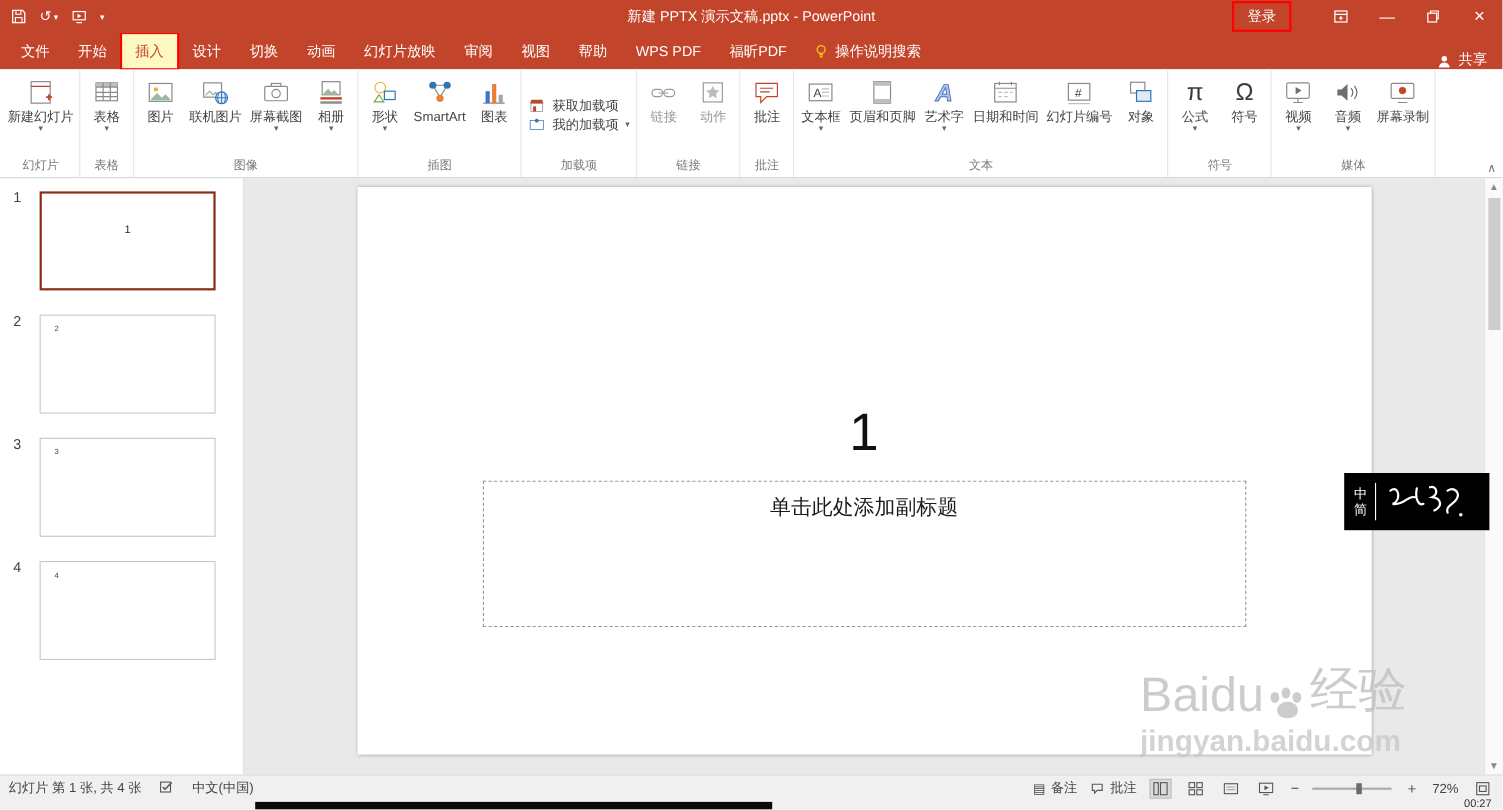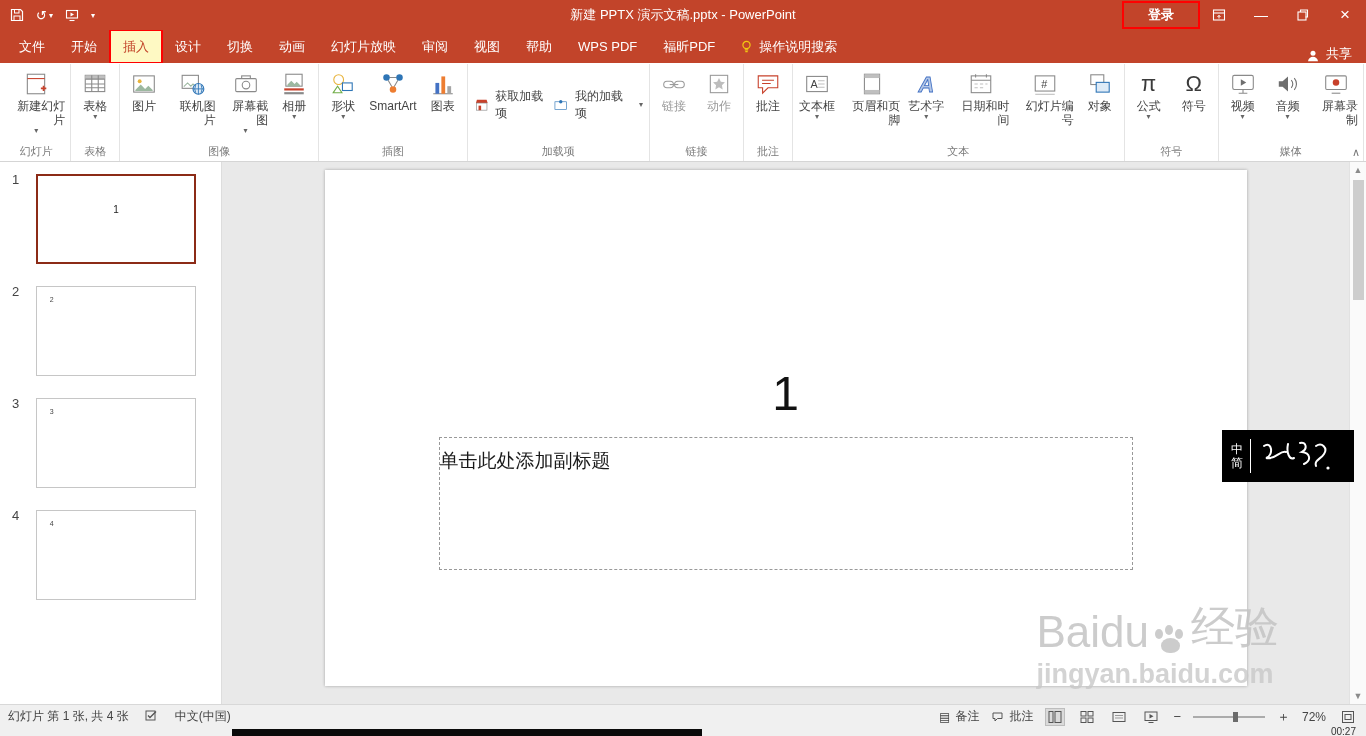--- a/index.html
+++ b/index.html
@@ -9,21 +9,21 @@
 
   
   .titlebar { height:30px; background:#C2442A; color:#fff; display:flex; align-items:center;
     font-size:13px; position:relative; flex:0 0 auto; }
   .qat { display:flex; align-items:center; gap:12px; padding-left:10px; }
   .qat .tbi { display:flex; align-items:center; gap:2px; cursor:pointer; }
   .qat svg { display:block; }
   .tiny-chev { font-size:8px; }
   .title-center { position:absolute; left:50%; transform:translateX(-50%); white-space:nowrap; }
   .title-right { margin-left:auto; display:flex; align-items:center; height:100%; }
-  .login-btn { padding:3px 24px; outline:2px solid #FF0000; cursor:pointer;font-weight:bold; }
+  .login-btn { padding:3px 12px; outline:2px solid #FF0000; margin-right:26px; cursor:pointer; }
   .win-btn { width:42px; height:30px; display:flex; align-items:center; justify-content:center;
     cursor:pointer; font-size:14px; }
 
   
   .tabrow { height:33px; background:#C2442A; display:flex; align-items:stretch; color:#fff;
     font-size:13px; padding-left:6px; flex:0 0 auto; }
   .tab { padding:0 13px; display:flex; align-items:center; cursor:pointer; }
   .tab.active { background:#fef9c3; color:#C2442A; outline:2px solid #FF0000; outline-offset:-1px; }
   .tellme { display:flex; align-items:center; gap:6px; padding:0 12px; cursor:pointer; }
   .share { margin-left:auto; margin-right:14px; display:flex; align-items:flex-end; gap:6px; cursor:pointer; }
@@ -33,42 +33,42 @@
     align-items:stretch; padding:1px 2px 0; position:relative; flex:0 0 auto; }
   .rgroup { display:flex; flex-direction:column; border-right:1px solid #E4E4E4; padding:1px 2px 0; }
   .rg-content { flex:1; display:flex; align-items:stretch; gap:1px; }
   .rg-label { height:17px; font-size:11px; color:#7A7A7A; text-align:center; line-height:15px; }
   .rb { display:flex; flex-direction:column; align-items:center; min-width:44px; max-width:66px;
     padding:4px 3px 0; cursor:pointer; }
   .ric { height:30px; display:flex; align-items:center; justify-content:center; }
   .rlbl { font-size:12px; color:#444; text-align:right; line-height:14px; }
   .gray .rlbl { color:#9a9a9a; }
   .chev { font-size:8px; color:#666; display:block; text-align:center; line-height:8px; }
-  .addin-col { display:flex; flex-direction:row; justify-content:center; padding:0 4px; }
+  .addin-col { display:flex; flex-direction:column; justify-content:center; padding:0 4px; }
   .sb { display:flex; align-items:center; gap:6px; font-size:12px; color:#444; cursor:pointer; }
   .glyph-ic { font-size:19px; color:#555; line-height:1; }
 
   
   .workspace { flex:1; display:flex; background:#E9E9E9; position:relative; overflow:hidden; }
   .thumbs { width:222px; background:#FFFFFF; border-right:1px solid #DDD; padding-top:10px; flex:0 0 auto; }
   .thumb-row { position:relative; margin-bottom:20px; height:92px; }
   .thumb-num { position:absolute; left:12px; top:0; font-size:13px; color:#444; }
   .thumb { position:absolute; left:36px; top:2px; width:160px; height:90px; background:#fff;
     border:1px solid #C6C6C6; cursor:pointer; }
   .thumb.selected { border:2px solid #8C2B17; }
   .t-center { position:absolute; top:32%; left:0; right:0; text-align:center; font-size:10px; color:#222; }
   .t-corner { position:absolute; top:10%; left:8%; font-size:7px; color:#444; }
 
   .canvas { flex:1; position:relative; }
   .slide { position:absolute; top:8px; left:50%; transform:translateX(-50%); width:922px; height:516px;
     background:#fff; box-shadow:0 0 3px rgba(0,0,0,.3); }
   .slide-title { position:absolute; top:196px; left:0; right:0; text-align:center; font-size:48px; color:#111; }
   .subtitle-box { position:absolute; left:114px; top:267px; width:694px; height:133px;
     border:1px dashed #999; cursor:text; }
-  .subtitle-text { margin-top:10px; font-size:19px; color:#1a1a1a; }
+  .subtitle-text { margin-top:10px; text-align:center; font-size:19px; color:#1a1a1a; }
 
   .badge { position:absolute; right:12px; top:268px; width:132px; height:52px; background:#000;
     color:#fff; display:flex; align-items:center; gap:7px; padding:5px 9px; z-index:6; }
   .badge-col { display:flex; flex-direction:column; font-size:12px; line-height:14px; text-align:center; }
   .badge-div { width:1px; height:34px; background:#fff; }
   .badge svg { display:block; }
 
   .watermark { position:absolute; right:70px; bottom:14px; z-index:5; color:rgba(195,195,195,.85); }
   .wm-top { display:flex; align-items:flex-end; gap:4px; font-size:44px; font-weight:normal; }
   .paw { width:34px; height:34px; position:relative; }

